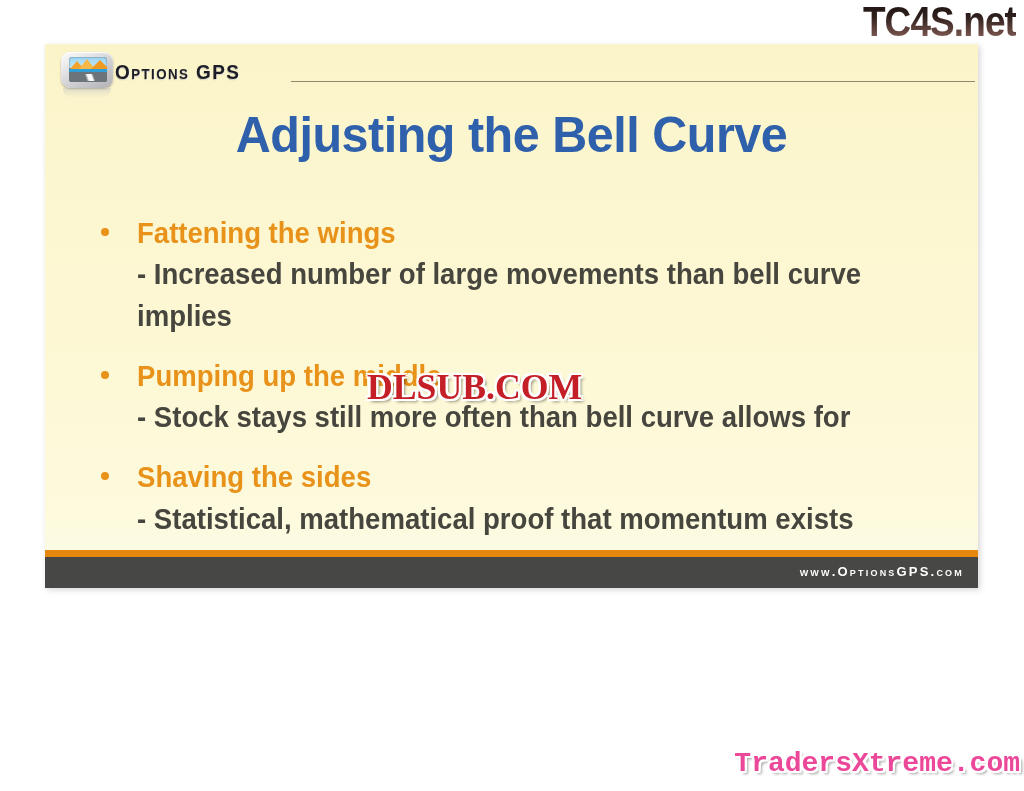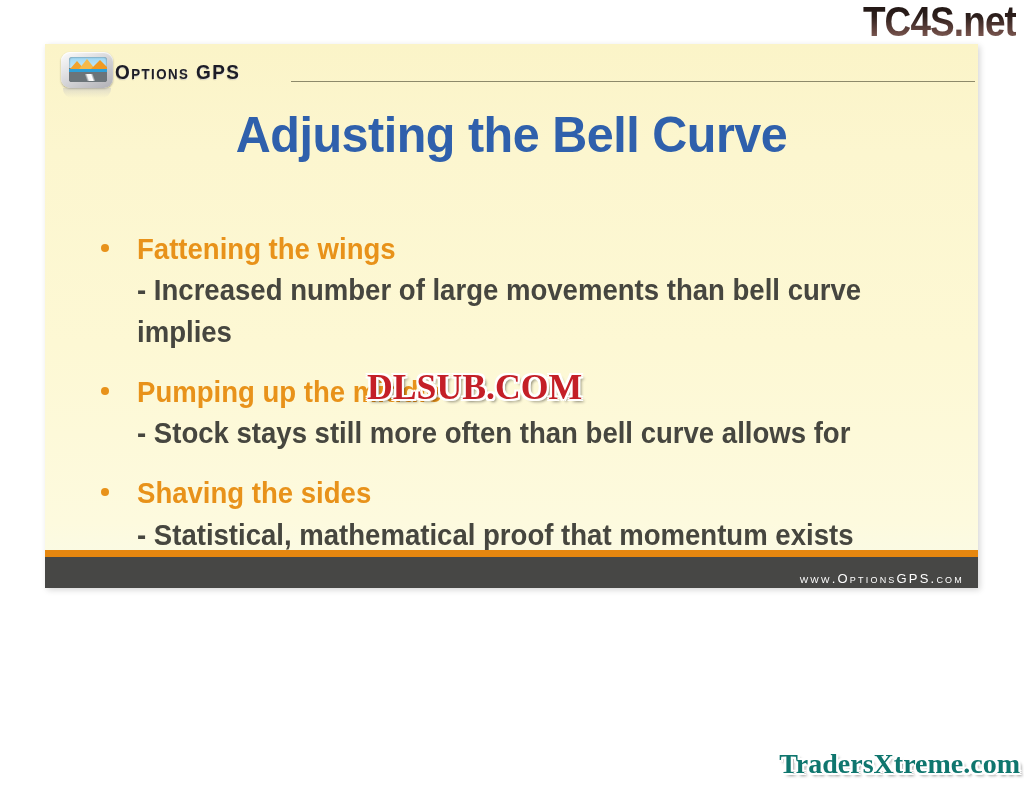--- a/index.html
+++ b/index.html
@@ -161,21 +161,21 @@
     font-size: 50px;
     color: #2f60ac;
     letter-spacing: -0.5px;
     transform: scaleX(0.97);
   }
 
   
   .bullet-list {
     position: absolute;
     left: 52px;
-    top: 186px;
+    top: 170px;
     right: 20px;
   }
   .bullet-block {
     position: relative;
     margin-bottom: 20px;
   }
   .bullet-dot {
     position: absolute;
     left: 4px;
     top: 14px;
@@ -241,39 +241,39 @@
     position: absolute;
     left: 0;
     bottom: 0;
     width: 100%;
     height: 31px;
     background: #474745;
   }
   .footer-url {
     position: absolute;
     right: 14px;
-    top: 14px;
+    top: 7px;
     font-family: "Liberation Sans", sans-serif;
     font-size: 13px;
     font-variant: small-caps;
-    font-weight: normal;
+    font-weight: bold;
     letter-spacing: 2.2px;
     color: #ffffff;
     white-space: nowrap;
   }
 
   
   .tx-watermark {
     position: absolute;
     right: 4px;
     top: 748px;
-    font-family: Liberation Serif, serif;
+    font-family: Liberation Mono, monospace;
     font-weight: bold;
     font-size: 28px;
-    color: #0f766e;
+    color: #ec4899;
     white-space: nowrap;
     z-index: 30;
     text-shadow:
       -2px -2px 0 #ffffff,  2px -2px 0 #ffffff,
       -2px  2px 0 #ffffff,  2px  2px 0 #ffffff,
       -2px  0   0 #ffffff,  2px  0   0 #ffffff,
        0   -2px 0 #ffffff,  0    2px 0 #ffffff,
        3px  3px 3px rgba(0,0,0,0.40);
   }
 </style>

